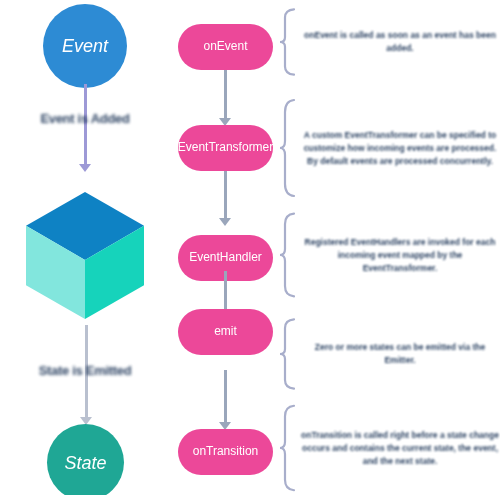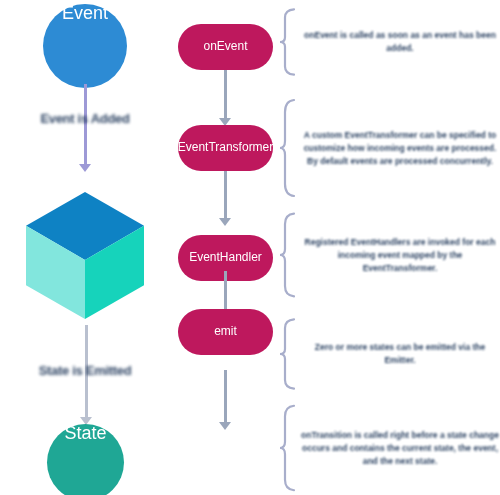--- a/index.html
+++ b/index.html
@@ -21,25 +21,26 @@
     background: #ffffff;
     overflow: hidden;
   }
 
   
 
   .node-circle {
     position: absolute;
     border-radius: 50%;
     display: flex;
-    align-items: flex-start;
+    align-items: center;
     justify-content: center;
     color: #ffffff;
     text-align: center;
     line-height: 1;
+    font-style: italic;
   }
 
   #event-circle {
     left: 43px;
     top: 4px;
     width: 84px;
     height: 84px;
     background: #2d8bd4;
     font-size: 18px;
   }
@@ -143,21 +144,21 @@
     letter-spacing: -0.3px;
   }
 
   
 
   .pill {
     position: absolute;
     left: 178px;
     width: 95px;
     height: 46px;
-    background: #be185d;
+    background: #ec4899;
     border-radius: 23px;
     display: flex;
     align-items: center;
     justify-content: center;
     color: #ffffff;
     font-size: 12px;
     text-align: center;
     line-height: 1.1;
   }
 
@@ -296,20 +297,23 @@
 
   <div class="pill" id="pill-emit">
     <span>emit</span>
   </div>
 
   <div class="mid-arrow" id="mid-arrow-4">
     <div class="shaft"></div>
     <div class="head"></div>
   </div>
 
+  <div class="pill" id="pill-ontransition">
+    <span>onTransition</span>
+  </div>
 
   <div class="desc-group" id="desc-1">
     <div class="brace">
       <svg viewBox="0 0 22 100" preserveAspectRatio="none" aria-hidden="true">
         <path d="M16 2 Q7 3 7 14 L7 43 Q7 50 2 50 Q7 50 7 57 L7 86 Q7 97 16 98" fill="none" stroke="currentColor" stroke-width="2.2" stroke-linecap="round" vector-effect="non-scaling-stroke"></path>
       </svg>
     </div>
     <div class="desc-text">onEvent is called as soon as an event has been added.</div>
   </div>
 

